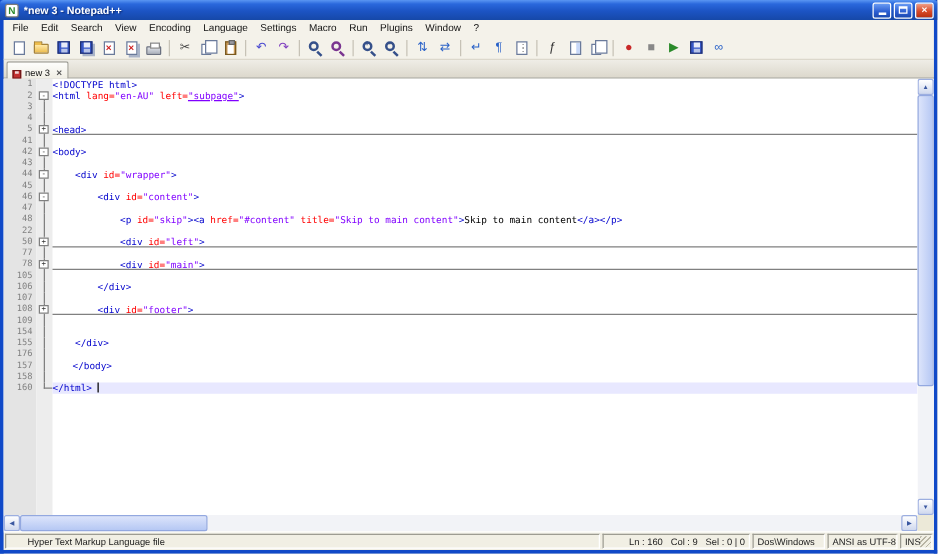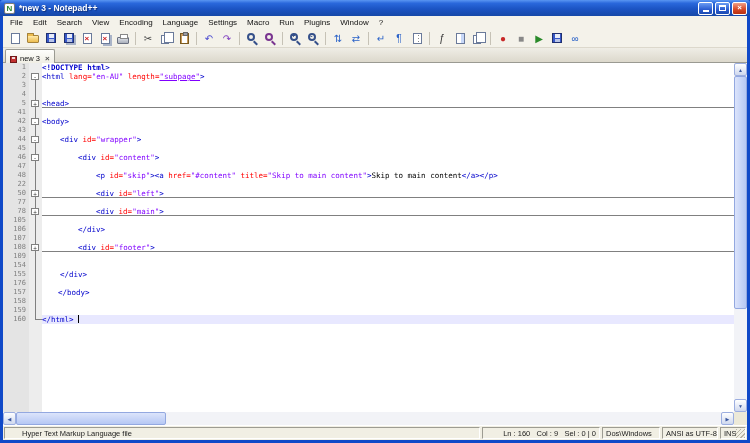--- a/index.html
+++ b/index.html
@@ -251,29 +251,29 @@
 
   <div class="editor">
     <div class="ebody">
       <div class="rows-wrap">
         <div class="bg-num"></div>
         <div class="bg-fold"></div>
         <div class="rows">
             <div class="row">
               <span class="cnum">1</span>
               <span class="cfold"></span>
-              <span class="ctext" style="padding-left: 0px; font-weight: bold;"><span class="sg-t">&lt;!DOCTYPE html&gt;</span></span>
+              <span class="ctext" style="padding-left: 0px;"><span class="sg-t">&lt;!DOCTYPE html&gt;</span></span>
             </div>
             <div class="row">
               <span class="cnum">2</span>
               <span class="cfold">
                 <i class="vl vlb"></i>
                 <i class="fb">-</i>
               </span>
-              <span class="ctext" style="padding-left: 0px;"><span class="sg-t">&lt;html </span><span class="sg-a">lang=</span><span class="sg-v">"en-AU"</span><span class="sg-a"> length=</span><span class="sg-vu">"subpage"</span><span class="sg-t">&gt;</span></span>
+              <span class="ctext" style="padding-left: 0px;"><span class="sg-t">&lt;html </span><span class="sg-a">lang=</span><span class="sg-v">"en-AU"</span><span class="sg-a"> left=</span><span class="sg-vu">"subpage"</span><span class="sg-t">&gt;</span></span>
             </div>
             <div class="row">
               <span class="cnum">3</span>
               <span class="cfold">
                 <i class="vl"></i>
               </span>
               <span class="ctext" style="padding-left: 0px;"></span>
             </div>
             <div class="row">
               <span class="cnum">4</span>
@@ -438,27 +438,20 @@
             </div>
             <div class="row">
               <span class="cnum">157</span>
               <span class="cfold">
                 <i class="vl"></i>
               </span>
               <span class="ctext" style="padding-left: 16px;"><span class="sg-t">&lt;/body&gt;</span></span>
             </div>
             <div class="row">
               <span class="cnum">158</span>
-              <span class="cfold">
-                <i class="vl"></i>
-              </span>
-              <span class="ctext" style="padding-left: 0px;"></span>
-            </div>
-            <div class="row">
-              <span class="cnum">159</span>
               <span class="cfold">
                 <i class="vl"></i>
               </span>
               <span class="ctext" style="padding-left: 0px;"></span>
             </div>
             <div class="row cur">
               <span class="cnum">160</span>
               <span class="cfold">
                 <i class="vl vlt"></i>
                 <i class="he"></i>

